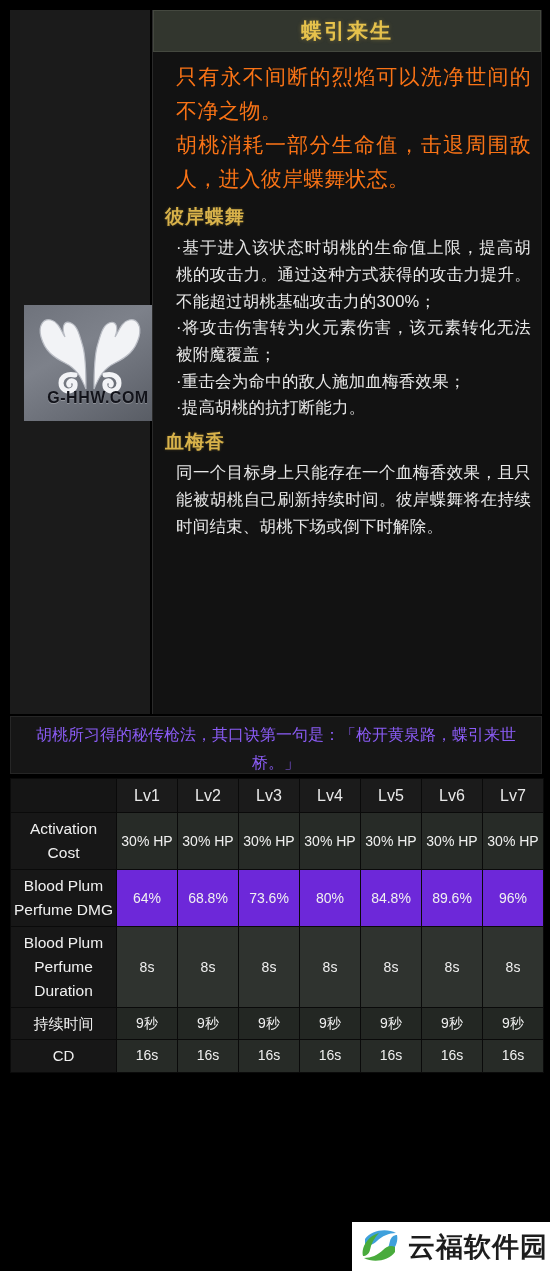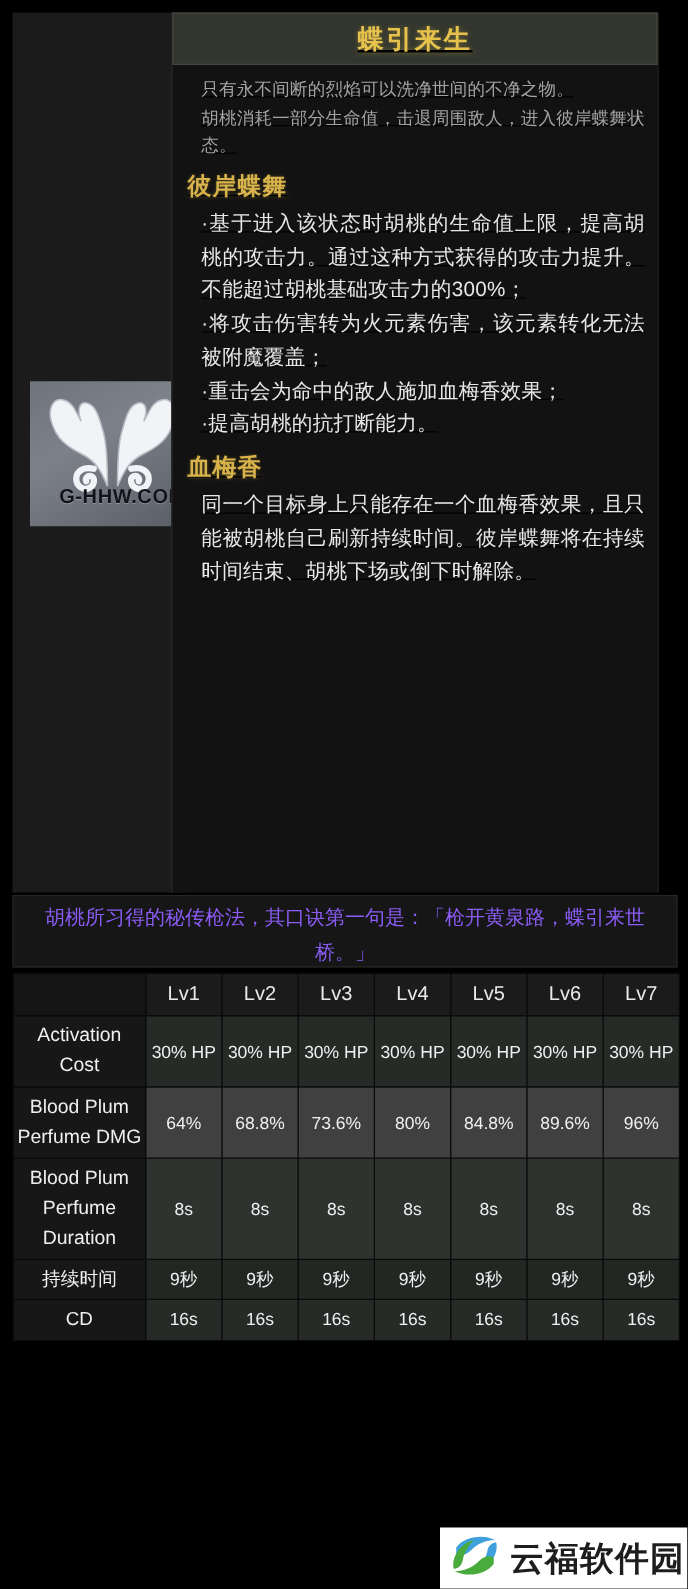--- a/index.html
+++ b/index.html
@@ -28,41 +28,40 @@
     position: absolute; left: 16px; right: 0; bottom: 14px;
     text-align: center;
     font-family: "Liberation Sans", sans-serif;
     font-weight: 700; font-size: 16px; letter-spacing: .5px;
     color: #12131a;
     text-shadow: 0 1px 0 rgba(255,255,255,.25);
   }
 
   
   .panel {
-    position: absolute; left: 137px; top: 10px;
+    position: absolute; left: 152px; top: 10px;
     width: 390px; height: 704px;
     background: #121212;
     border-left: 1px solid #2a2a2a;
     border-right: 1px solid #1f1f1f;
-    text-decoration: underline;
   }
   .panel-title {
     height: 42px;
     background: #32362e;
     border: 1px solid #44483f;
     display: flex; align-items: center; justify-content: center;
     color: #e6c24c;
     font-size: 21px; font-weight: 700; letter-spacing: 2px;
     text-shadow: 0 0 4px rgba(230,194,76,.35);
   }
   .panel-body { padding: 8px 10px 0 10px; }
 
   .para {
-    color: #a3a3a3;
-    font-size: 14px;
+    color: #f97316;
+    font-size: 21px;
     line-height: 1.62;
     letter-spacing: .2px;
     padding-left: 13px;
     text-align: justify;
   }
   .para + .para { margin-top: 0; }
 
   .sec-head {
     color: #d8b24a;
     font-size: 19px;
@@ -122,21 +121,21 @@
   }
   .stats .corner { background: #151515; }
   .stats .val {
     background: #2c302c;
     font-size: 14px;
     line-height: 1.5;
     padding: 4px 1px;
   }
   .r-cost td.val   { background: #272b27; }
   .r-atk  td.val   { background: #2f332f; }
-  .r-dmg  td.val   { background: #404040; }
+  .r-dmg  td.val   { background: #6d28d9; }
   .r-dur  td.val   { background: #2f332f; }
   .r-sec  td.val   { background: #232723; }
   .r-cd   td.val   { background: #272b27; }
   .r-sec td.rowlabel, .r-cd td.rowlabel { font-size: 15px; }
 
   
   .wm-yunfu {
     position: absolute; left: 352px; top: 1222px;
     width: 198px; height: 49px;
     background: #ffffff;

